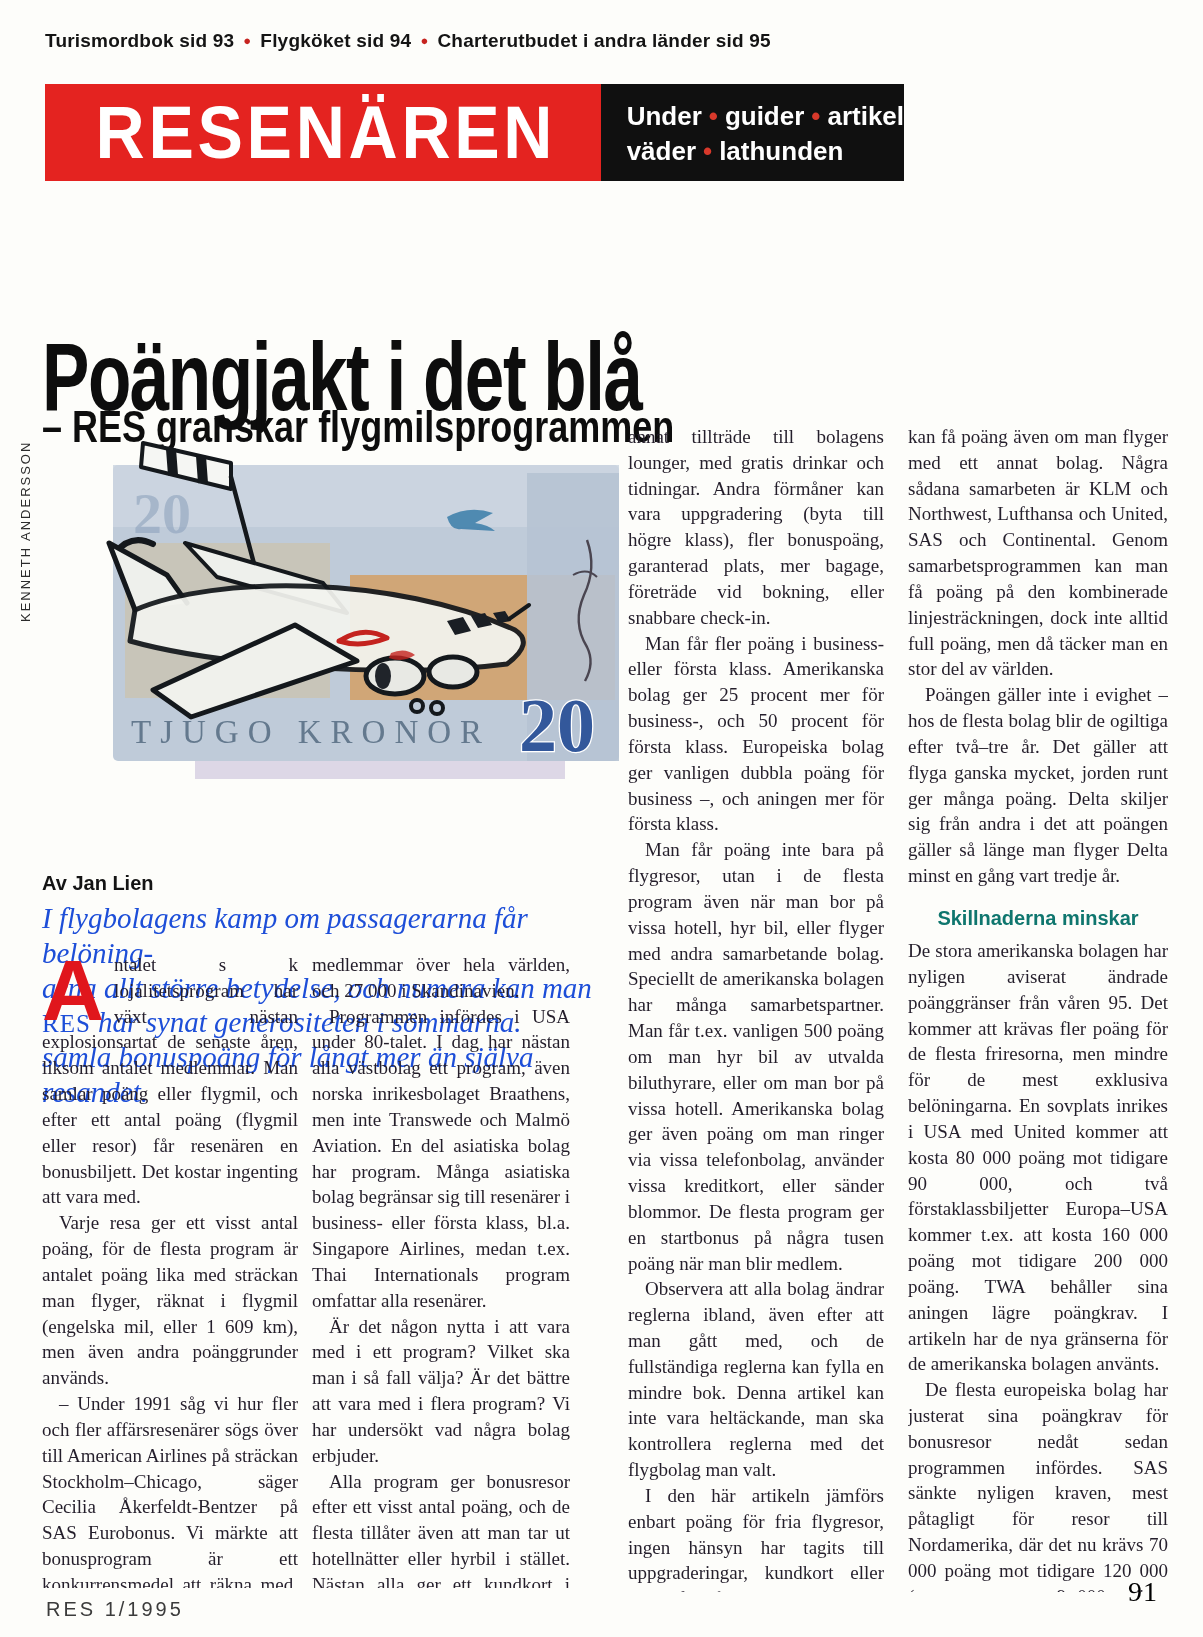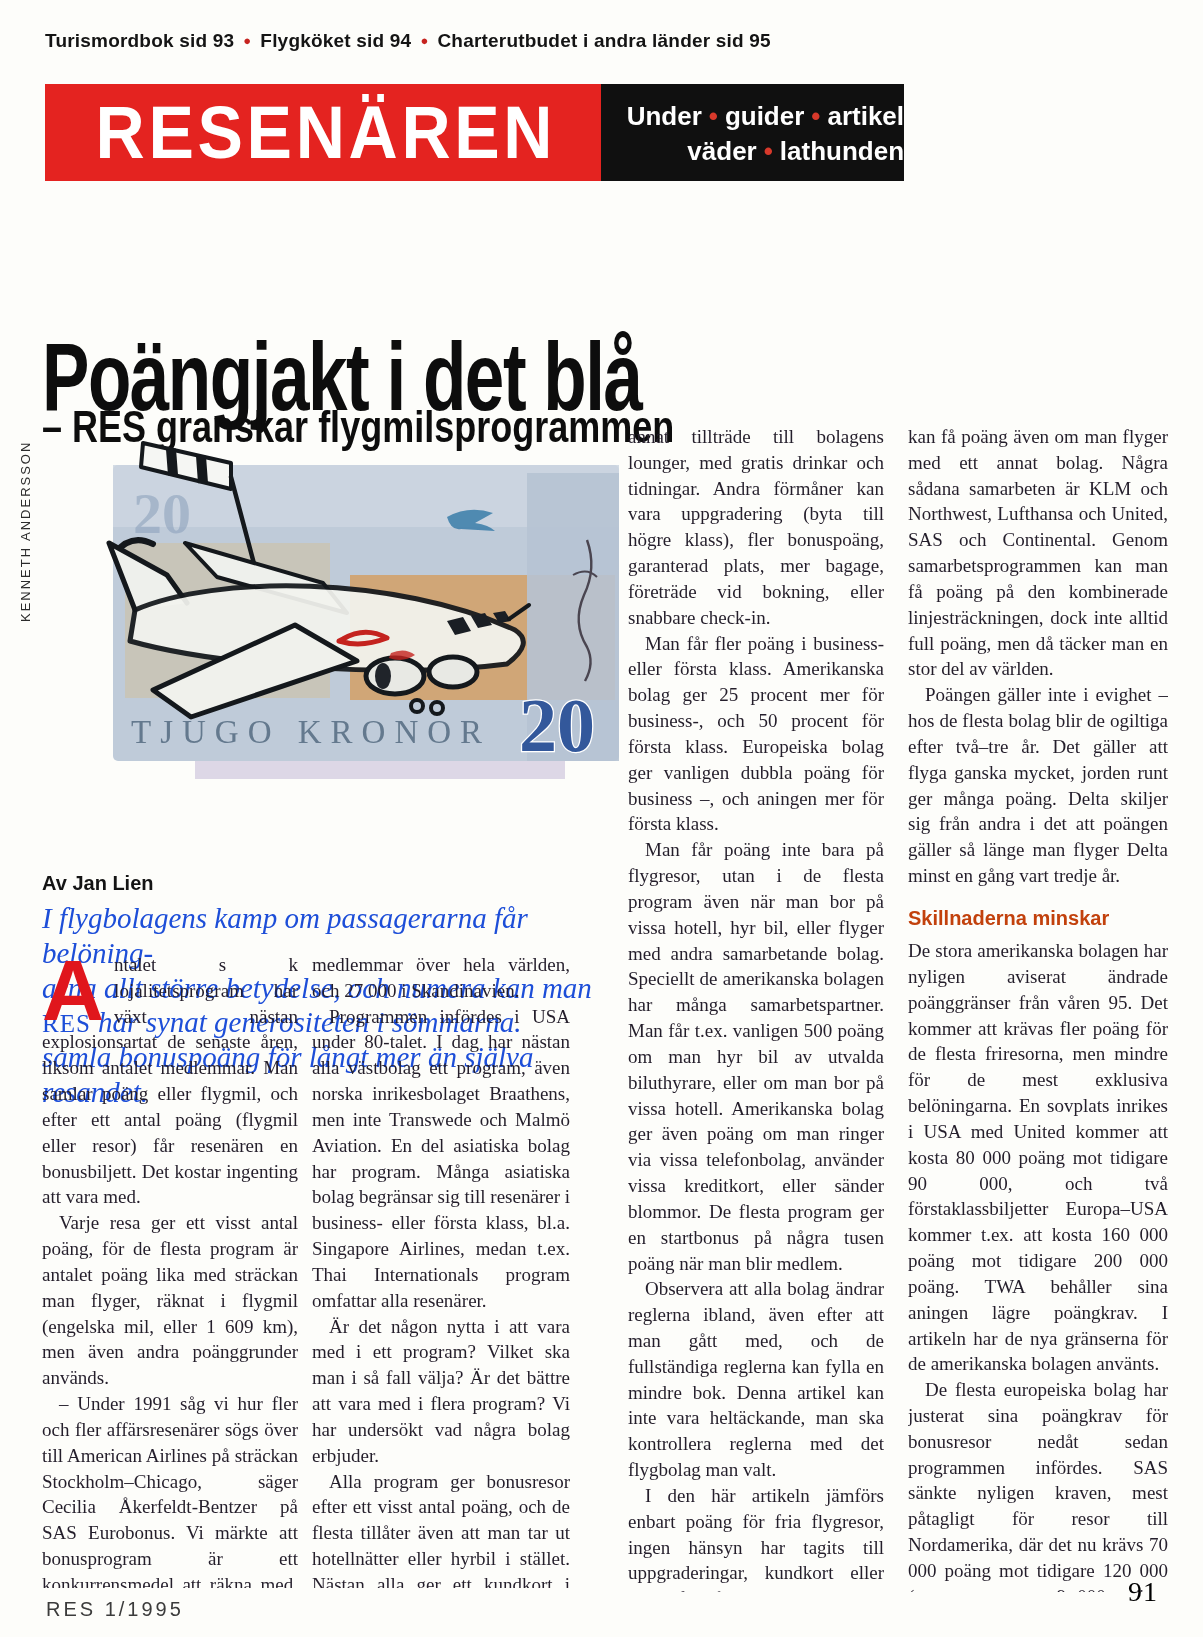--- a/index.html
+++ b/index.html
@@ -14,21 +14,21 @@
   }
   
   .topbar{
     position:absolute;left:45px;top:30px;
     font-family:"Liberation Sans",sans-serif;
     font-weight:bold;font-size:19px;color:#141414;
     letter-spacing:0.2px;white-space:nowrap;
   }
   .topbar .sep{color:#c6231f;font-size:13px;vertical-align:2px;margin:0 9px;}
   
-  .banner{position:absolute;left:45px;top:84px;width:830px;height:97px;display:flex;text-align:right;}
+  .banner{position:absolute;left:45px;top:84px;width:830px;height:97px;display:flex;}
   .banner-red{background:#e42320;flex:0 0 540px;display:flex;align-items:center;}
   .brand{
     font-family:"Liberation Sans",sans-serif;font-weight:bold;
     font-size:74px;color:#fff;letter-spacing:4px;
     transform:scaleX(0.92);transform-origin:left center;
     padding-left:55px;white-space:nowrap;
   }
   .banner-black{background:#101010;flex:1;padding:15px 0 0 26px;}
   .tagline{
     font-family:"Liberation Sans",sans-serif;font-weight:bold;
@@ -81,21 +81,21 @@
   #col3{left:628px;top:424px;width:256px;height:1168px;}
   #col4{left:908px;top:424px;width:260px;height:1168px;}
   .dropcap{
     float:left;
     font-family:"Liberation Sans",sans-serif;font-weight:800;
     font-size:86px;line-height:66px;color:#e0161c;
     margin:5px 10px 0 0;
   }
   .col-subhead{
     font-family:"Liberation Sans",sans-serif;font-weight:bold;
-    font-size:20px;color:#c2410c;text-align:left;
+    font-size:20px;color:#0f766e;text-align:center;
     margin:16px 0 6px 0;text-indent:0;
   }
   
   .footer-issue{
     position:absolute;left:46px;top:1598px;
     font-family:"Liberation Sans",sans-serif;font-size:20px;
     letter-spacing:3px;color:#3b3b3b;
   }
   .page-number{
     position:absolute;left:1128px;top:1576px;

